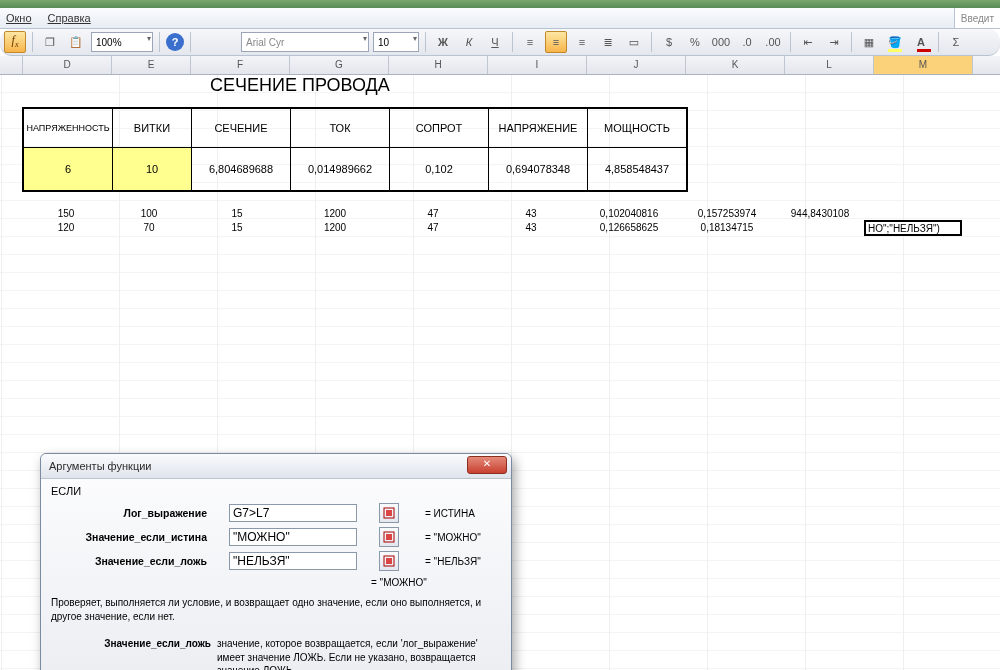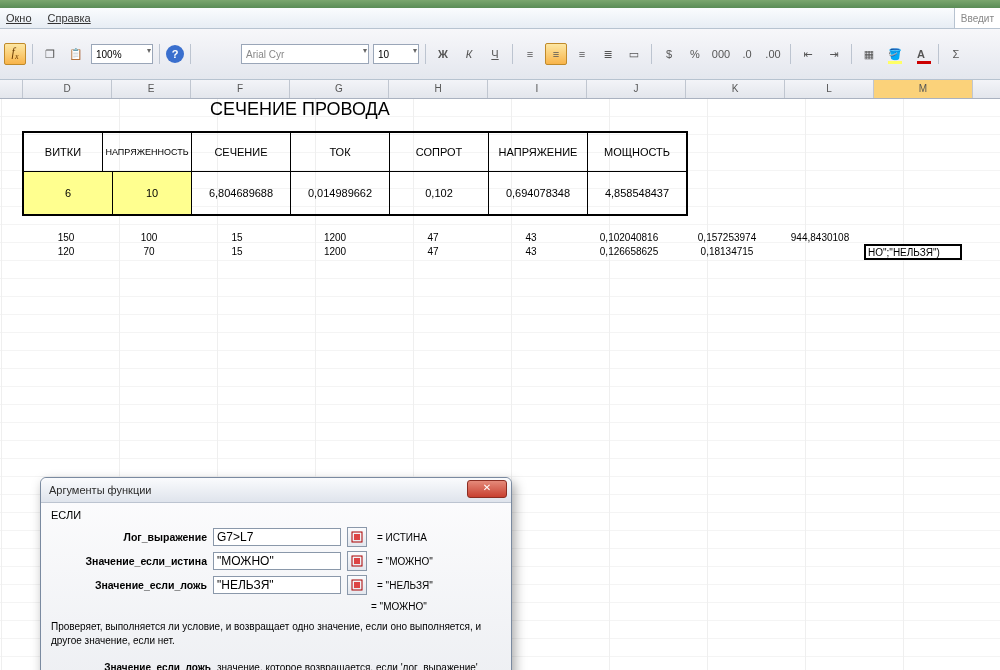--- a/index.html
+++ b/index.html
@@ -48,22 +48,23 @@
   }
 
   
   .toolbar {
     height: 26px;
     background: linear-gradient(#f7f7fa,#e4e7ee);
     border-bottom: 1px solid #b7c3d0;
     display: flex;
     align-items: center;
     gap: 4px;
-    padding: 12px 4px;
-    font-size: 11px;
+    padding: 0 4px;
+    font-size: 11px;
+    border-radius: 12px;
   }
   .tb-btn {
     width: 20px;
     height: 20px;
     display: inline-flex;
     align-items: center;
     justify-content: center;
     border: 1px solid transparent;
     border-radius: 2px;
     color: #555;
@@ -237,21 +238,21 @@
     background: linear-gradient(#e58a7a,#c84030);
     border: 1px solid #8c2d22;
     border-radius: 3px;
     color: #fff;
     text-align: center;
     line-height: 14px;
     font-size: 10px;
   }
   .dlg-body { padding: 6px 10px 10px; }
   .dlg-fn { font-weight: normal; margin-bottom: 6px; font-size: 11px; }
-  .arg-row { display:flex; align-items:center; margin-bottom:4px; height:20px; gap:6px;}
+  .arg-row { display:flex; align-items:center; margin-bottom:4px; height:20px; gap:22px;}
   .arg-label { width: 156px; text-align: right; font-weight: bold; font-size: 10.5px;}
   .arg-input {
     width: 120px; height: 16px;
     border: 1px solid #8a98aa;
     background: #fff;
     font-size: 12px;
     padding: 0 3px;
     line-height: 16px;
   }
   .arg-pick {
@@ -342,22 +343,22 @@
   <div class="ch c-M active">M</div>
 </div>
 
 <div class="grid">
   <div class="gridlines"></div>
 
   <div class="big-title">СЕЧЕНИЕ ПРОВОДА</div>
 
   <div class="tbl">
     <div class="tbl-row hdr">
+      <div class="tbl-cell c-D" style="font-size:9px;">НАПРЯЖЕННОСТЬ</div>
       <div class="tbl-cell c-E">ВИТКИ</div>
-      <div class="tbl-cell c-D" style="font-size:9px;">НАПРЯЖЕННОСТЬ</div>
       <div class="tbl-cell c-F">СЕЧЕНИЕ</div>
       <div class="tbl-cell c-G">ТОК</div>
       <div class="tbl-cell c-H">СОПРОТ</div>
       <div class="tbl-cell c-I">НАПРЯЖЕНИЕ</div>
       <div class="tbl-cell c-J">МОЩНОСТЬ</div>
     </div>
     <div class="tbl-row">
       <div class="tbl-cell c-D yellow">6</div>
       <div class="tbl-cell c-E yellow">10</div>
       <div class="tbl-cell c-G">6,804689688</div>

